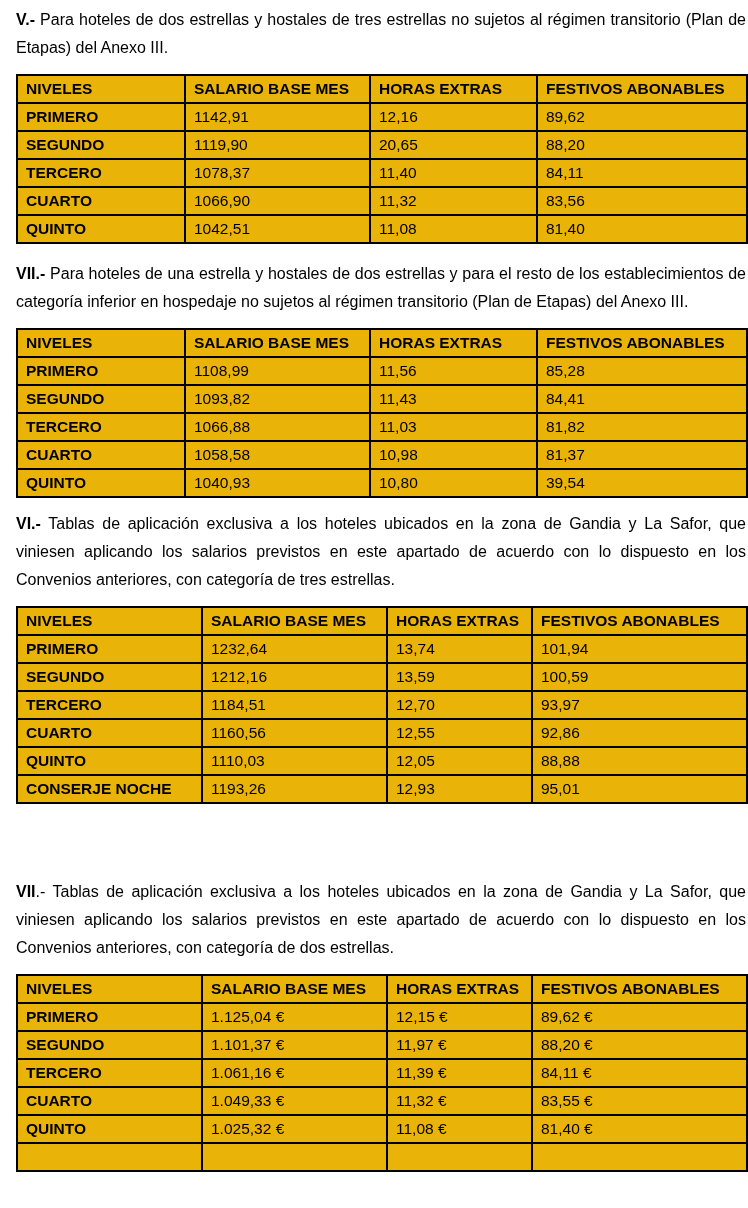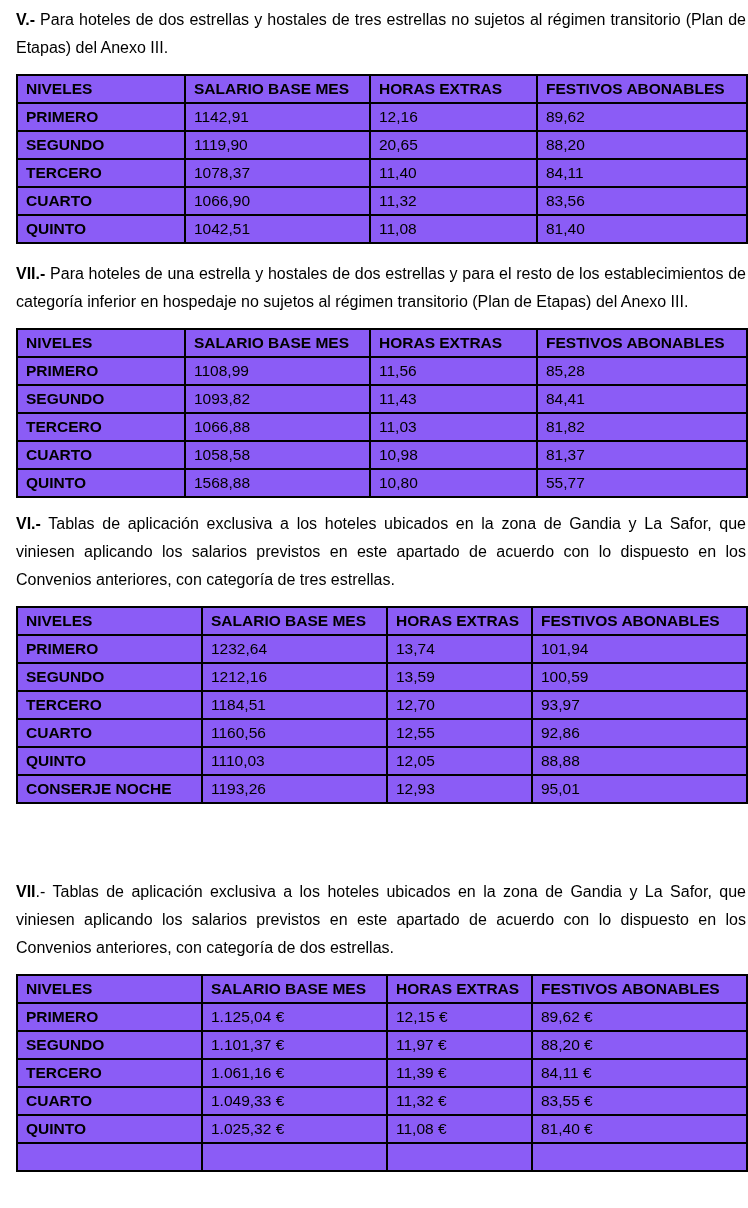--- a/index.html
+++ b/index.html
@@ -18,21 +18,21 @@
     font-size: 16px;
     line-height: 28px;
     text-align: justify;
     color: #000;
   }
   .para .prefix { font-weight: bold; }
 
   table.salary-table {
     border-collapse: collapse;
     table-layout: fixed;
-    background: #8b5cf6;
+    background: #eab308;
     margin-top: 12px;
   }
   table.salary-table th,
   table.salary-table td {
     border: 2px solid #000000;
     height: 28px;
     padding: 1px 8px;
     font-size: 15.5px;
     line-height: 22px;
     text-align: left;
@@ -169,23 +169,23 @@
 
           <tr>
             <td class="level">CUARTO</td>
             <td>1058,58</td>
             <td>10,98</td>
             <td>81,37</td>
           </tr>
 
           <tr>
             <td class="level">QUINTO</td>
-            <td>1568,88</td>
+            <td>1040,93</td>
             <td>10,80</td>
-            <td>55,77</td>
+            <td>39,54</td>
           </tr>
         </tbody>
     </table>
   </section>
 
   <section>
     <p class="para p3"><span class="prefix">VI.-</span><span> Tablas de aplicación exclusiva a los hoteles ubicados en la zona de Gandia y La Safor, que viniesen aplicando los salarios previstos en este apartado de acuerdo con lo dispuesto en los Convenios anteriores, con categoría de tres estrellas.</span></p>
     <table class="salary-table cols-b t3">
       <colgroup>
           <col class="c1">

